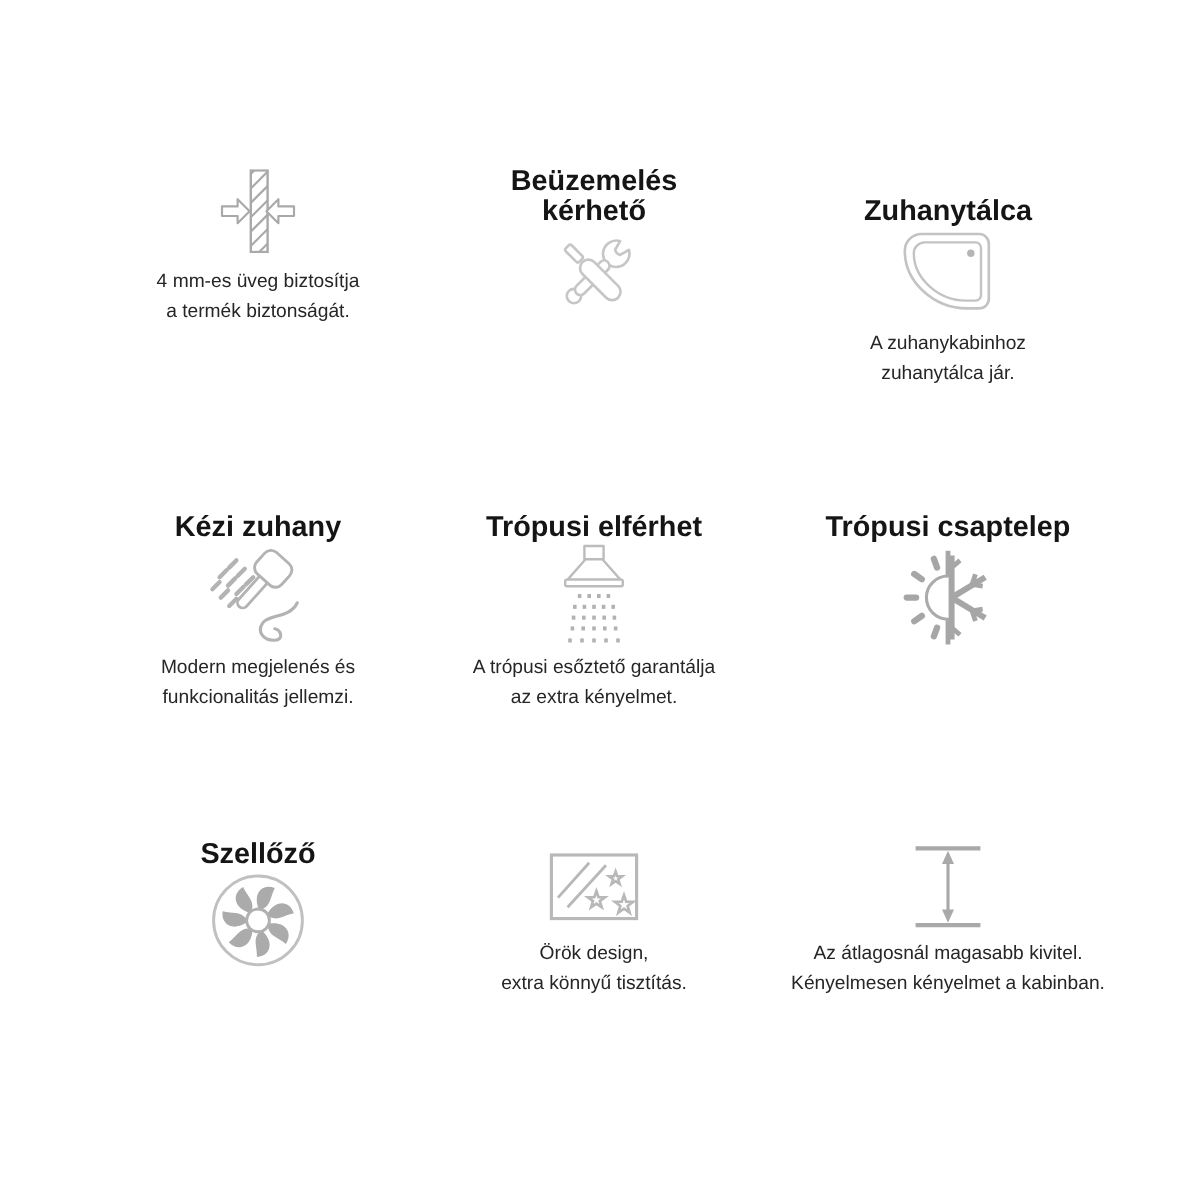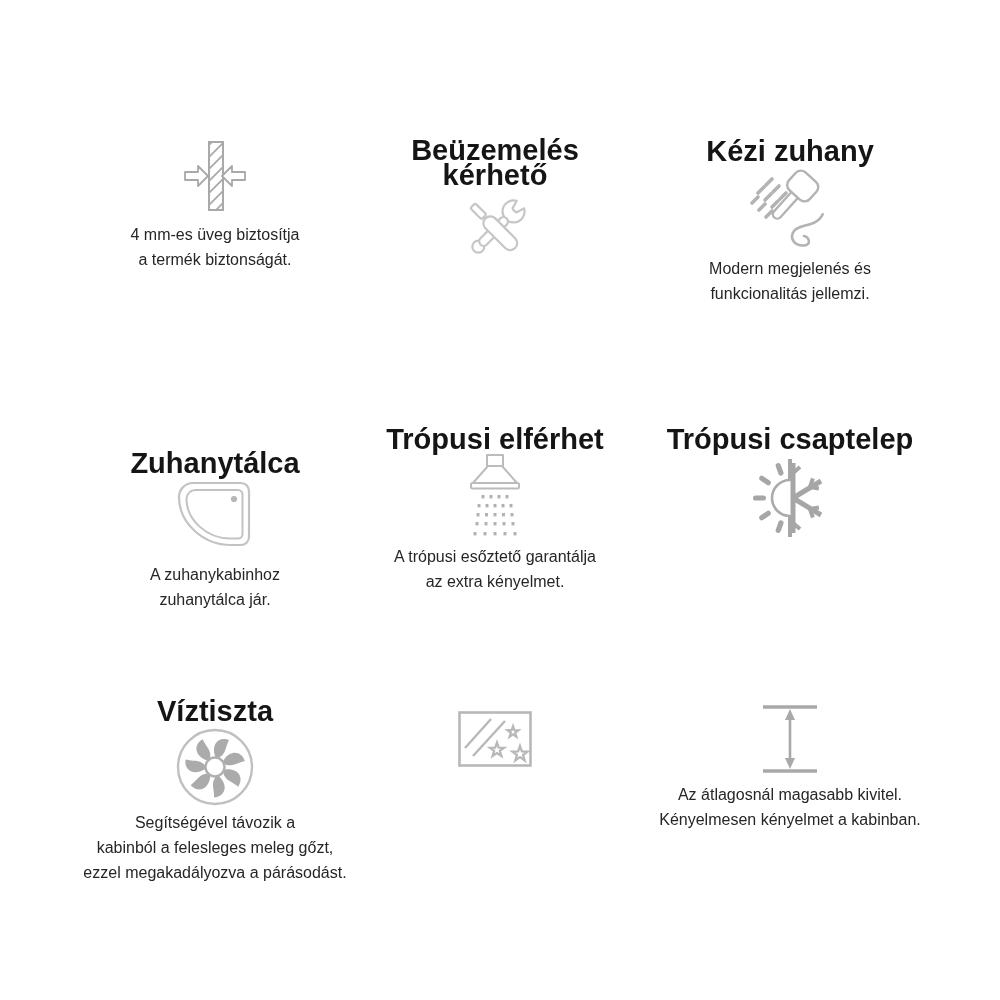--- a/index.html
+++ b/index.html
@@ -7,21 +7,21 @@
   .features{
     margin-left:55px;
     padding-top:136px;
     display:grid;
     grid-template-columns:320px 240px 350px;
     grid-template-rows:288px 272px auto;
   }
   .cell{display:flex;flex-direction:column;align-items:center;}
   .title{
     white-space:pre-line;text-align:center;
-    font-size:29px;line-height:25px;font-weight:bold;color:#151515;
+    font-size:24px;line-height:25px;font-weight:bold;color:#151515;
     display:flex;align-items:flex-end;justify-content:center;
   }
   .r1 .title{min-height:52px;}
   .r2 .title,.r3 .title{min-height:28px;}
   .iconbox{display:flex;align-items:center;justify-content:center;}
   .r1 .iconbox{height:80px;margin-bottom:6px;}
   .r2 .iconbox{height:92px;}
   .r3 .iconbox{height:86px;}
   .desc{
     white-space:pre-line;text-align:center;
@@ -73,20 +73,33 @@
           <rect x="-4.5" y="-15" width="9" height="37" rx="4.5"></rect>
         </g>
         <g transform="translate(41,37) rotate(-45)" fill="#fff" stroke="#c6c6c6" stroke-width="2.2" stroke-linejoin="round">
           <rect x="-3.5" y="-33" width="7" height="16" rx="2"></rect>
           <rect x="-7" y="-15" width="14" height="42" rx="7"></rect>
         </g>
       </svg>
     </div>
   </div>
 
+  <div class="cell r1">
+    <div class="title">Zuhanytálca</div>
+    <div class="iconbox">
+      <svg width="86" height="70" viewBox="0 0 86 70" aria-hidden="true">
+        <path d="M21,2 H69 A8,8 0 0 1 77,10 V56 A8,8 0 0 1 69,64 H59 C31,64 7,42 7,16 A14,14 0 0 1 21,2 Z" fill="#fff" stroke="#c3c3c3" stroke-width="2.2"></path>
+        <path d="M23.5,9 H66 A4.5,4.5 0 0 1 70.5,13.5 V53 A4.5,4.5 0 0 1 66,57.5 H58 C35,57.5 14.5,39 14.5,18 A9,9 0 0 1 23.5,9 Z" fill="#fff" stroke="#c3c3c3" stroke-width="2"></path>
+        <circle cx="62" cy="18" r="3.1" fill="#b6b6b6"></circle>
+      </svg>
+    </div>
+    <div class="desc">A zuhanykabinhoz
+zuhanytálca jár.</div>
+  </div>
+
   <div class="cell r2">
     <div class="title">Kézi zuhany</div>
     <div class="iconbox">
       <svg width="92" height="86" viewBox="0 0 92 86" aria-hidden="true">
         <g stroke="#b3b3b3" stroke-width="3.6" stroke-linecap="round">
           <line x1="28" y1="12" x2="22" y2="18"></line>
             <line x1="35" y1="19" x2="29" y2="25"></line>
             <line x1="42" y1="26" x2="36" y2="32"></line>
           <line x1="20" y1="20" x2="14" y2="26"></line>
             <line x1="27" y1="27" x2="21" y2="33"></line>
@@ -98,33 +111,20 @@
         <path d="M78.7,47.3 C73,60 55,57 50,64 C45,71 50,79 60,78.5 C68,78 65,70 60,69" fill="none" stroke="#b3b3b3" stroke-width="2.6" stroke-linecap="round"></path>
         <g transform="rotate(42 56 22)">
           <path d="M56,30 V56" stroke="#b3b3b3" stroke-width="11" stroke-linecap="round"></path>
           <path d="M56,30 V56" stroke="#ffffff" stroke-width="6.4" stroke-linecap="round"></path>
           <rect x="42" y="6" width="28" height="24" rx="7" fill="#fff" stroke="#b3b3b3" stroke-width="2.4"></rect>
         </g>
       </svg>
     </div>
     <div class="desc">Modern megjelenés és
 funkcionalitás jellemzi.</div>
-  </div>
-
-  <div class="cell r1">
-    <div class="title">Zuhanytálca</div>
-    <div class="iconbox">
-      <svg width="86" height="70" viewBox="0 0 86 70" aria-hidden="true">
-        <path d="M21,2 H69 A8,8 0 0 1 77,10 V56 A8,8 0 0 1 69,64 H59 C31,64 7,42 7,16 A14,14 0 0 1 21,2 Z" fill="#fff" stroke="#c3c3c3" stroke-width="2.2"></path>
-        <path d="M23.5,9 H66 A4.5,4.5 0 0 1 70.5,13.5 V53 A4.5,4.5 0 0 1 66,57.5 H58 C35,57.5 14.5,39 14.5,18 A9,9 0 0 1 23.5,9 Z" fill="#fff" stroke="#c3c3c3" stroke-width="2"></path>
-        <circle cx="62" cy="18" r="3.1" fill="#b6b6b6"></circle>
-      </svg>
-    </div>
-    <div class="desc">A zuhanykabinhoz
-zuhanytálca jár.</div>
   </div>
 
   <div class="cell r2">
     <div class="title">Trópusi elférhet</div>
     <div class="iconbox">
       <svg width="56" height="90" viewBox="0 0 56 90" aria-hidden="true">
         <g fill="#fff" stroke="#bcbcbc" stroke-width="2" stroke-linejoin="round">
           <rect x="20" y="2" width="16" height="11"></rect>
           <path d="M6,30 L21,13 H35 L50,30 Z"></path>
           <rect x="4" y="30" width="48" height="5.5" rx="1.5"></rect>
@@ -196,56 +196,55 @@
           <line x1="63" y1="52" x2="71.9" y2="50.6"></line>
             <line x1="63" y1="52" x2="65.9" y2="60.5"></line>
           <line x1="46" y1="16" x2="53" y2="10"></line>
             <line x1="46" y1="66" x2="53" y2="72"></line>
         </g>
       </svg>
     </div>
   </div>
 
   <div class="cell r3">
-    <div class="title">Víztiszta</div>
+    <div class="title">Szellőző</div>
     <div class="iconbox">
       <svg width="80" height="80" viewBox="0 0 80 80" aria-hidden="true">
         <defs>
           <path id="blade" d="M40,29 C36,17 44,9 54,13 C50,21 51,27 44,30.5 C42,31.5 40.5,31 40,29 Z" fill="#ababab"></path>
         </defs>
         <circle cx="40" cy="40" r="37" fill="#fff" stroke="#c0c0c0" stroke-width="2.4"></circle>
         <use href="#blade"></use>
         <use href="#blade" transform="rotate(51.4 40 40)"></use>
         <use href="#blade" transform="rotate(102.9 40 40)"></use>
         <use href="#blade" transform="rotate(154.3 40 40)"></use>
         <use href="#blade" transform="rotate(205.7 40 40)"></use>
         <use href="#blade" transform="rotate(257.1 40 40)"></use>
         <use href="#blade" transform="rotate(308.6 40 40)"></use>
         <circle cx="40" cy="40" r="9.5" fill="#fff" stroke="#b0b0b0" stroke-width="2.4"></circle>
       </svg>
     </div>
-    <div class="desc">Segítségével távozik a
-kabinból a felesleges meleg gőzt,
-ezzel megakadályozva a párásodást.</div>
   </div>
 
   <div class="cell r3">
     <div class="iconbox">
       <svg width="76" height="58" viewBox="0 0 76 58" aria-hidden="true">
         <defs>
           <path id="star" d="M0,-10 L2.35,-3.24 L9.51,-3.09 L3.80,1.24 L5.88,8.09 L0,4 L-5.88,8.09 L-3.80,1.24 L-9.51,-3.09 L-2.35,-3.24 Z" fill="#fff" stroke="#b8b8b8"></path>
         </defs>
         <rect x="2.5" y="2.5" width="71" height="53" fill="#fff" stroke="#b8b8b8" stroke-width="2.6"></rect>
         <line x1="8" y1="38" x2="34" y2="9" stroke="#b8b8b8" stroke-width="2.4"></line>
         <line x1="16" y1="46" x2="48" y2="11" stroke="#b8b8b8" stroke-width="2.4"></line>
         <use href="#star" transform="translate(40,40) scale(0.75)" stroke-width="3"></use>
         <use href="#star" transform="translate(56,22) scale(0.58)" stroke-width="3.8"></use>
         <use href="#star" transform="translate(63,44) scale(0.8)" stroke-width="2.8"></use>
       </svg>
     </div>
+    <div class="desc">Örök design,
+extra könnyű tisztítás.</div>
   </div>
 
   <div class="cell r3">
     <div class="iconbox">
       <svg width="56" height="70" viewBox="0 0 56 70" aria-hidden="true">
         <line x1="1" y1="3" x2="55" y2="3" stroke="#a9a9a9" stroke-width="3.5"></line>
         <line x1="1" y1="67" x2="55" y2="67" stroke="#a9a9a9" stroke-width="3.5"></line>
         <line x1="28" y1="13" x2="28" y2="57" stroke="#a9a9a9" stroke-width="2.6"></line>
         <polygon points="28,5 23,16 33,16" fill="#a9a9a9"></polygon>
         <polygon points="28,65 23,54 33,54" fill="#a9a9a9"></polygon>

